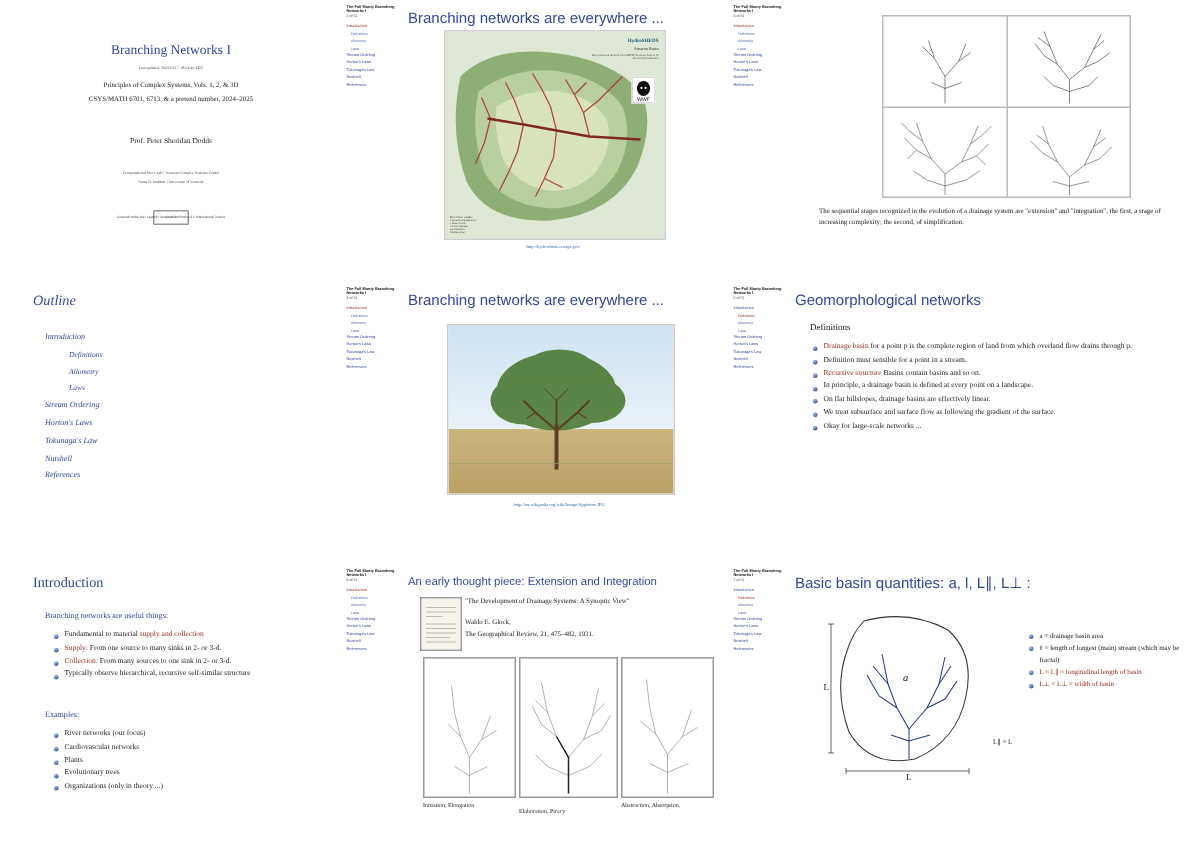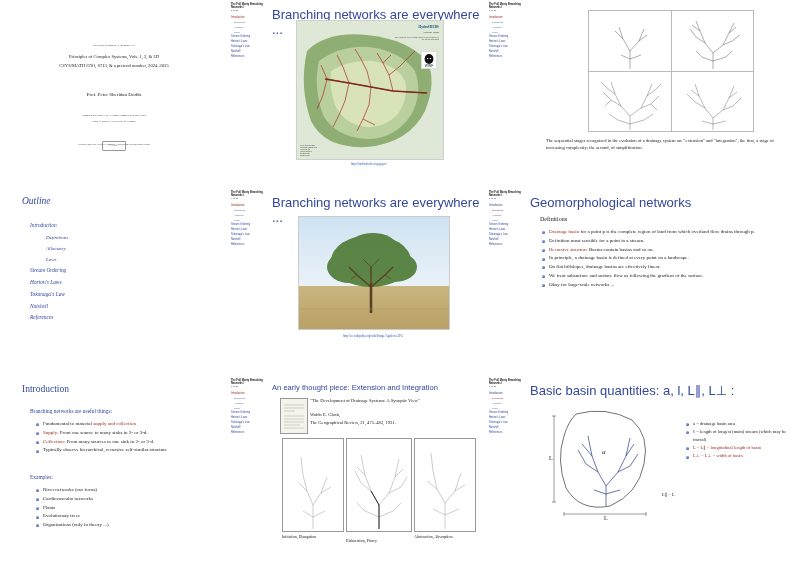--- a/index.html
+++ b/index.html
@@ -7,21 +7,21 @@
   .deck{position:relative;width:800px;height:566px;}
   .slide{position:absolute;background:#ffffff;overflow:hidden;}
   .sidebar{position:absolute;left:0;top:0;width:40px;height:100%;font-family:"Liberation Sans",sans-serif;color:#2b3a8f;}
   .sb-title{font-size:2.6px;line-height:1.25;color:#111;padding:3px 2px 0 3px;font-weight:bold;}
   .sb-sub{font-size:2.4px;color:#444;padding:0 2px 0 3px;}
   .sb-items{padding:4px 2px 0 3px;}
   .sb-item{font-size:2.6px;line-height:1.9;color:#33479b;white-space:nowrap;}
   .sb-item.sub{padding-left:3px;font-size:2.4px;color:#5566b5;}
   .sb-item.active{color:#9a2b1f;}
   .body{position:absolute;left:40px;top:0;right:0;bottom:0;}
-  .stitle{font-family:"Liberation Sans",sans-serif;color:#33479b;font-size:13px;padding:7px 0 0 4px;}
+  .stitle{font-family:"Liberation Sans",sans-serif;color:#33479b;font-size:10px;padding:7px 0 0 4px;}
   .red{color:#9a2b1f;}
   ul.bl{list-style:none;margin:0;padding:0;}
   ul.bl li{position:relative;padding-left:7px;font-size:5px;line-height:1.75;color:#1a1a1a;}
   ul.bl li:before{content:"";position:absolute;left:0;top:3.4px;width:3px;height:3px;border-radius:50%;
     background:radial-gradient(circle at 35% 30%, #9fb4e8 0%, #4b63b8 60%, #2a3c86 100%);}
   
   .title-main{font-size:9px;color:#33479b;text-align:center;font-family:"Liberation Serif",serif;}
   .title-sm{font-size:2.6px;color:#444;text-align:center;}
   .title-line{font-size:4.6px;color:#222;text-align:center;}
   .title-prof{font-size:5px;color:#222;text-align:center;}
@@ -50,20 +50,21 @@
   .basin{position:relative;}
   svg{display:block;}
 </style>
 </head>
 <body>
 
 <div class="deck">
 
   <div class="slide" style="left:0;top:0;width:228px;height:188px;">
     <div class="body" style="left:0;">
+      <div class="title-main" style="position:absolute;left:0;right:0;top:28px;">Branching Networks I</div>
       <div class="title-sm" style="position:absolute;left:0;right:0;top:44px;">Last updated: 2024/10/17, 08:54:49 EDT</div>
       <div class="title-line" style="position:absolute;left:0;right:0;top:54px;">Principles of Complex Systems, Vols. 1, 2, &amp; 3D</div>
       <div class="title-line" style="position:absolute;left:0;right:0;top:63px;">CSYS/MATH 6701, 6713, &amp; a pretend number, 2024–2025</div>
       <div class="title-prof" style="position:absolute;left:0;right:0;top:92px;">Prof. Peter Sheridan Dodds</div>
       <div class="title-sm" style="position:absolute;left:0;right:0;top:114px;">Computational Story Lab | Vermont Complex Systems Center</div>
       <div class="title-sm" style="position:absolute;left:0;right:0;top:120px;">Santa Fe Institute | University of Vermont</div>
       <div style="position:absolute;left:0;right:0;top:132px;text-align:center;">
         <span class="cc">CC BY</span>
       </div>
       <div class="title-sm" style="position:absolute;left:0;right:0;top:143px;font-size:2.4px;">Licensed under the Creative Commons Attribution 4.0 International license</div>

